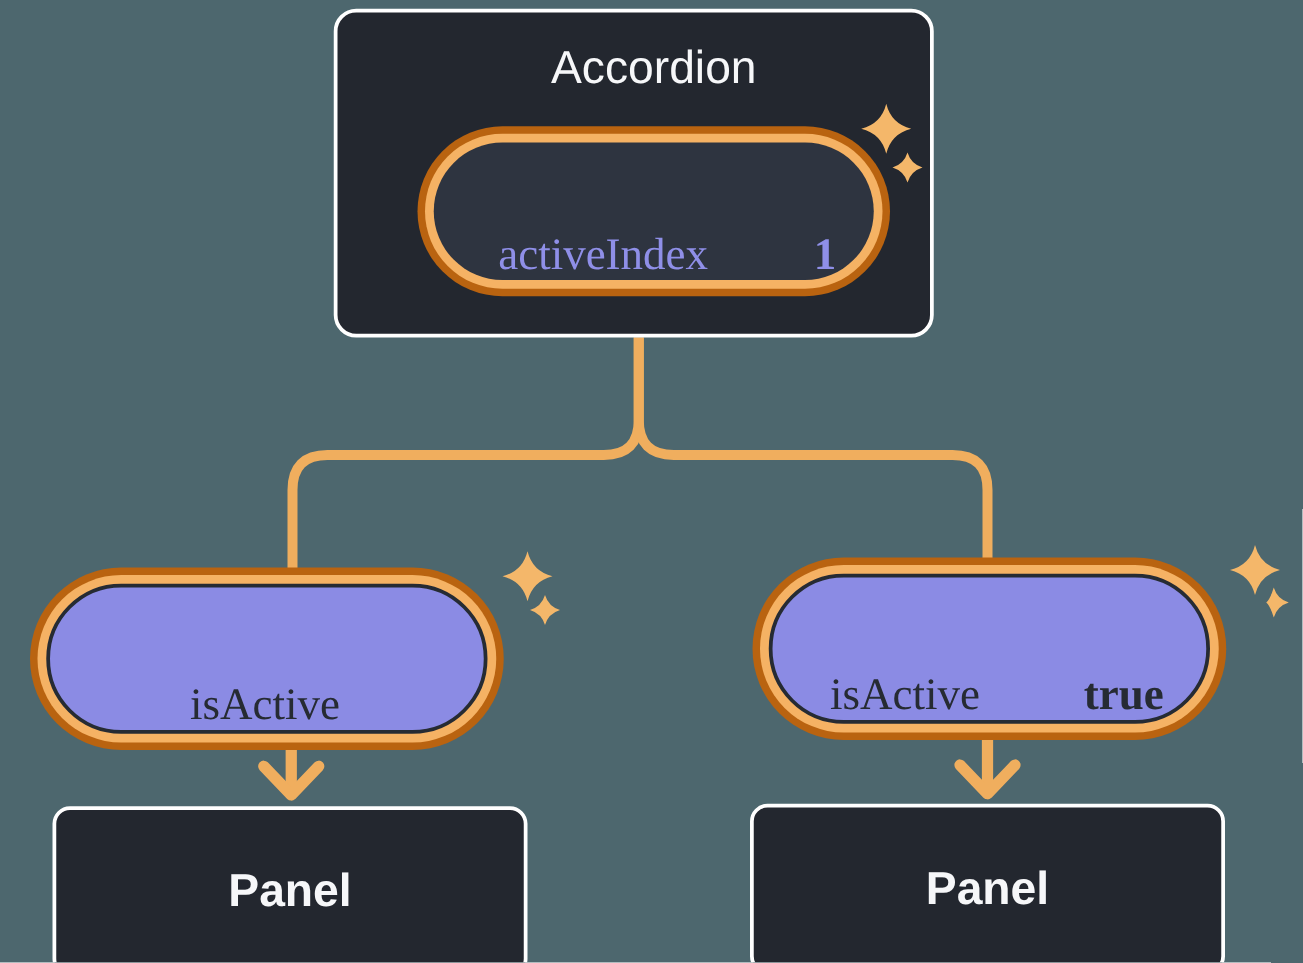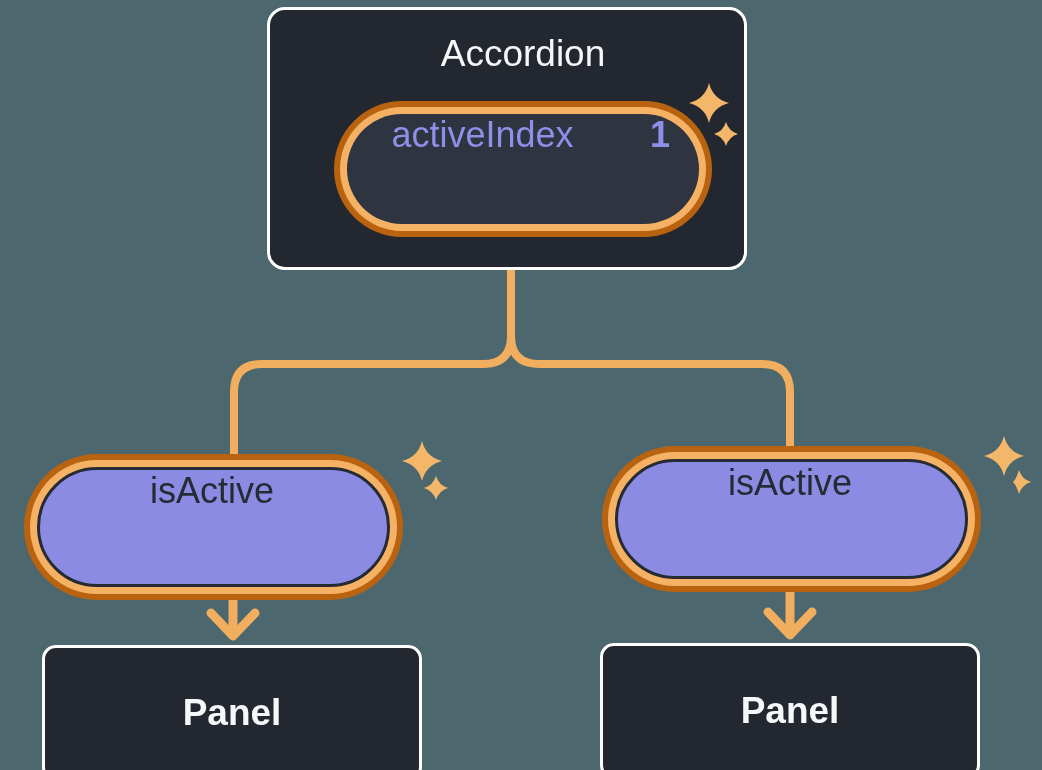--- a/index.html
+++ b/index.html
@@ -41,23 +41,24 @@
     margin-top: 22px;
     font-size: 37px;
     font-weight: 500;
     color: var(--white-text, #f6f7f9);
     line-height: 44px;
   }
   .pill {
     box-sizing: border-box;
     border-radius: 999px;
     display: flex;
-    align-items: flex-start;
+    align-items: flex-end;
     box-shadow: 0 0 0 7px var(--amber-ring, #f5b264),
                 0 0 0 13px var(--orange-ring, #b96310);
+    font-family: Liberation Serif, serif;
   }
   .pill-dark {
     margin-top: 38px;
     width: 352px;
     height: 110px;
     background: var(--pill-interior, #2e3440);
   }
   .seg {
     display: flex;
     align-items: center;
@@ -162,20 +163,21 @@
   </svg>
 
   <div class="pill pill-lav pill-child-left">
     <span class="seg seg-name">isActive</span>
     <span class="divider"></span>
   </div>
 
   <div class="pill pill-lav pill-child-right">
     <span class="seg seg-name">isActive</span>
     <span class="divider"></span>
+    <span class="seg seg-value">true</span>
   </div>
 
   <div class="node-box panel-box panel-left">
     <span>Panel</span>
   </div>
   <div class="node-box panel-box panel-right">
     <span>Panel</span>
   </div>
 
 </div>

